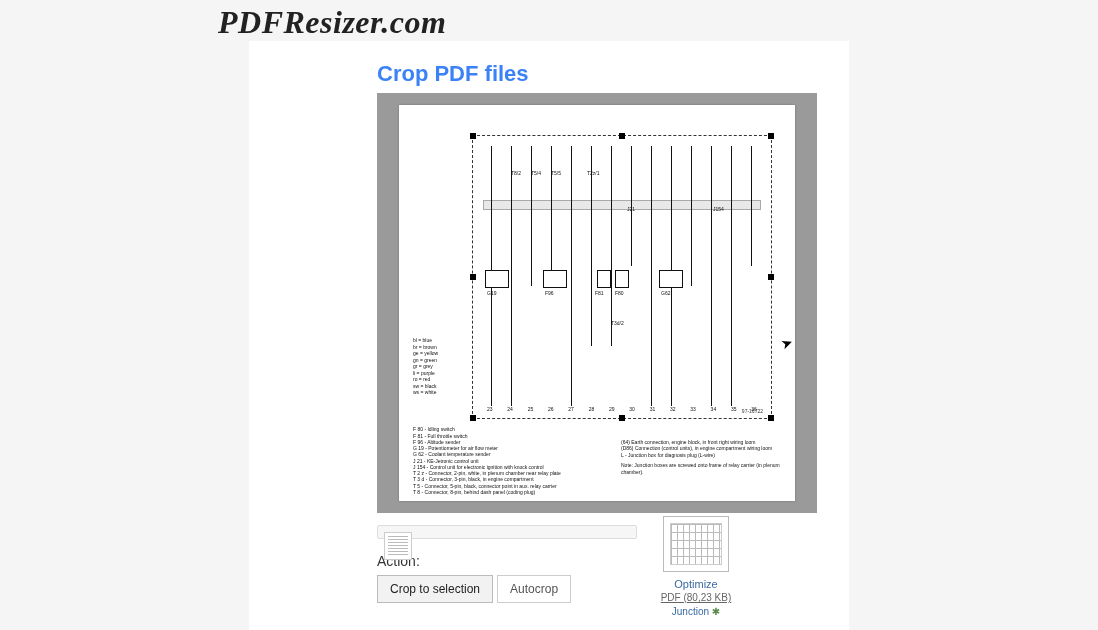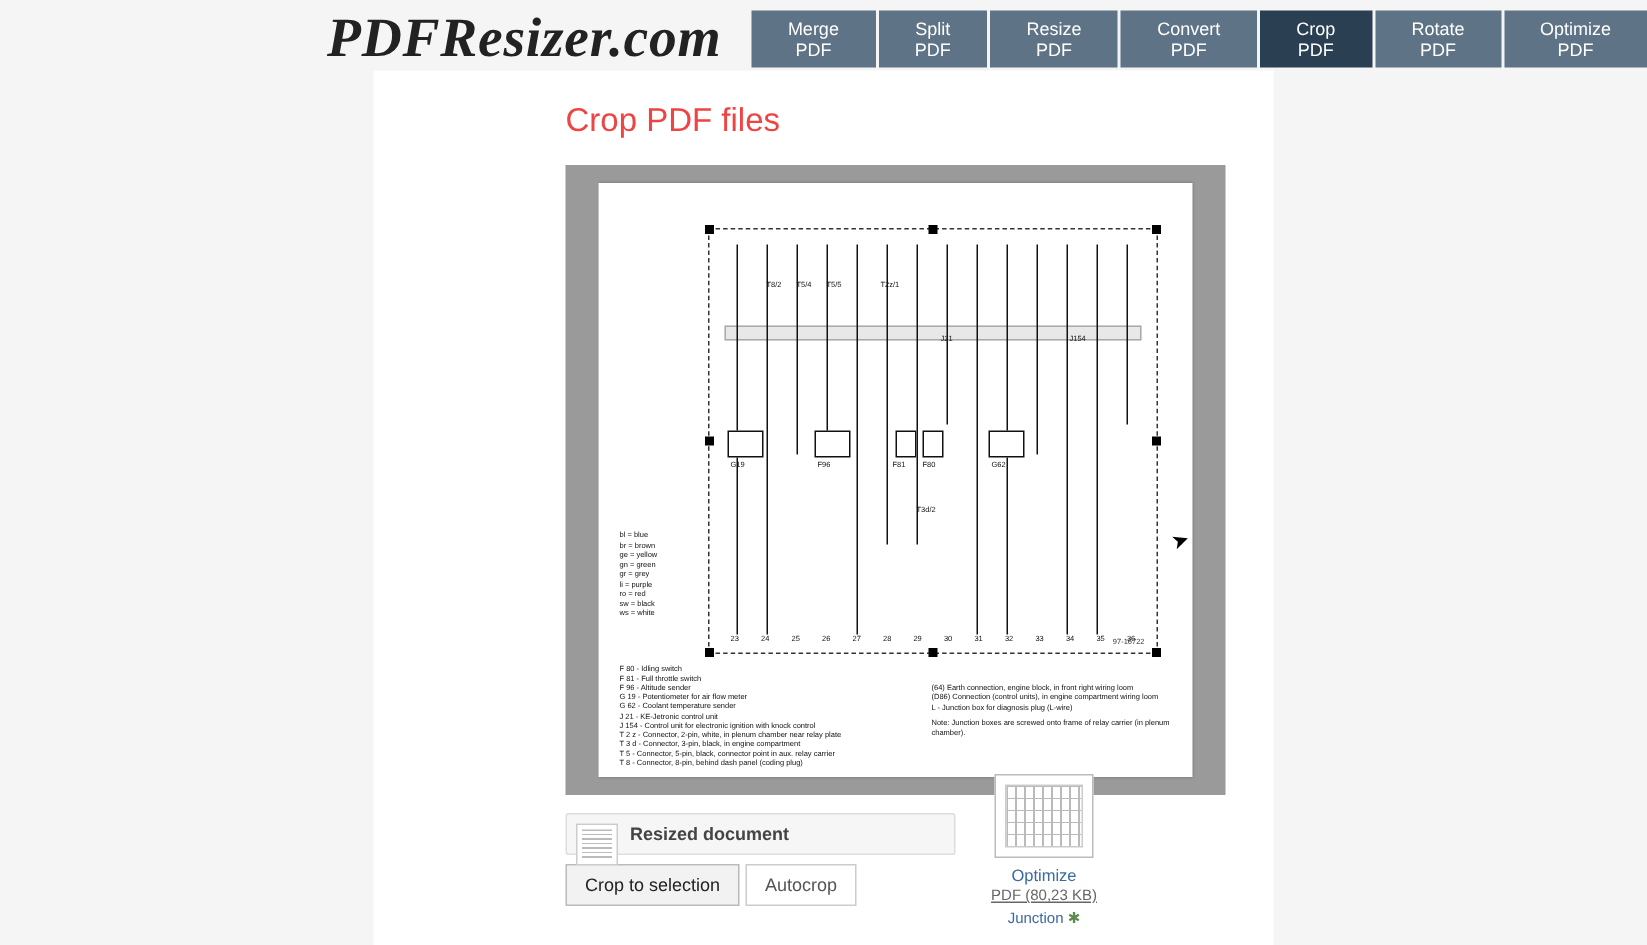--- a/index.html
+++ b/index.html
@@ -11,21 +11,21 @@
   }
   .topbar {
     display: flex;
     align-items: center;
     gap: 20px;
     padding: 4px 0 0 0;
     background: #f5f5f5;
   }
   .logo {
     font-family: "Brush Script MT", cursive;
-    font-size: 37px;
+    font-size: 32px;
     font-weight: bold;
     font-style: italic;
     color: #222;
     margin-left: 218px;
     letter-spacing: 0.5px;
   }
   .nav {
     display: flex;
     gap: 2px;
   }
@@ -45,23 +45,23 @@
     margin: 0 auto;
     background: #fff;
     padding: 20px 0 30px 0;
     min-height: 600px;
   }
   .page-inner {
     margin: 0 20px 0 128px;
   }
   h1.page-title {
     font-size: 22px;
-    font-weight: 400;
-    color: #ef4444;
-    margin-bottom: 17px;
+    font-weight: 700;
+    color: #3b82f6;
+    margin-bottom: 6px;
   }
   .pdf-canvas {
     width: 440px;
     height: 420px;
     background: #9a9a9a;
     position: relative;
     overflow: hidden;
   }
   .pdf-page {
     position: absolute;
@@ -221,29 +221,20 @@
   .dl-link { color: #3a6aa0; cursor: pointer; }
   .dl-meta { color: #666; font-size: 10px; margin-top: 2px; text-decoration: underline; }
   .dl-actions { color: #3a6aa0; font-size: 10px; margin-top: 3px; }
   .dl-actions .gear { color: #5b8a4c; }
 </style>
 </head>
 <body>
 
 <div class="topbar">
   <div class="logo">PDFResizer.com</div>
-  <nav class="nav">
-    <button class="nav-item">Merge PDF</button>
-    <button class="nav-item">Split PDF</button>
-    <button class="nav-item">Resize PDF</button>
-    <button class="nav-item">Convert PDF</button>
-    <button class="nav-item active">Crop PDF</button>
-    <button class="nav-item">Rotate PDF</button>
-    <button class="nav-item">Optimize PDF</button>
-  </nav>
 </div>
 
 <div class="page-wrap">
   <div class="page-inner">
     <h1 class="page-title">Crop PDF files</h1>
 
     <div class="pdf-canvas">
       <div class="pdf-page">
 
         <div class="legend-left">
@@ -345,23 +336,23 @@
           </div>
           <div class="axis-id">97-16722</div>
         </div>
       </div>
 
       <div class="cursor-arrow">➤</div>
     </div>
 
     <div class="doc-panel">
       <div class="doc-thumb"></div>
-      <div class="doc-title">Resized document</div>
     </div>
 
+    <div class="action-label">Action:</div>
     <div class="action-row">
       <button class="toggle-btn active">Crop to selection</button>
       <button class="toggle-btn">Autocrop</button>
     </div>
 
   </div>
 </div>
 
 <div class="right-col">
   <div class="thumb-large"></div>

